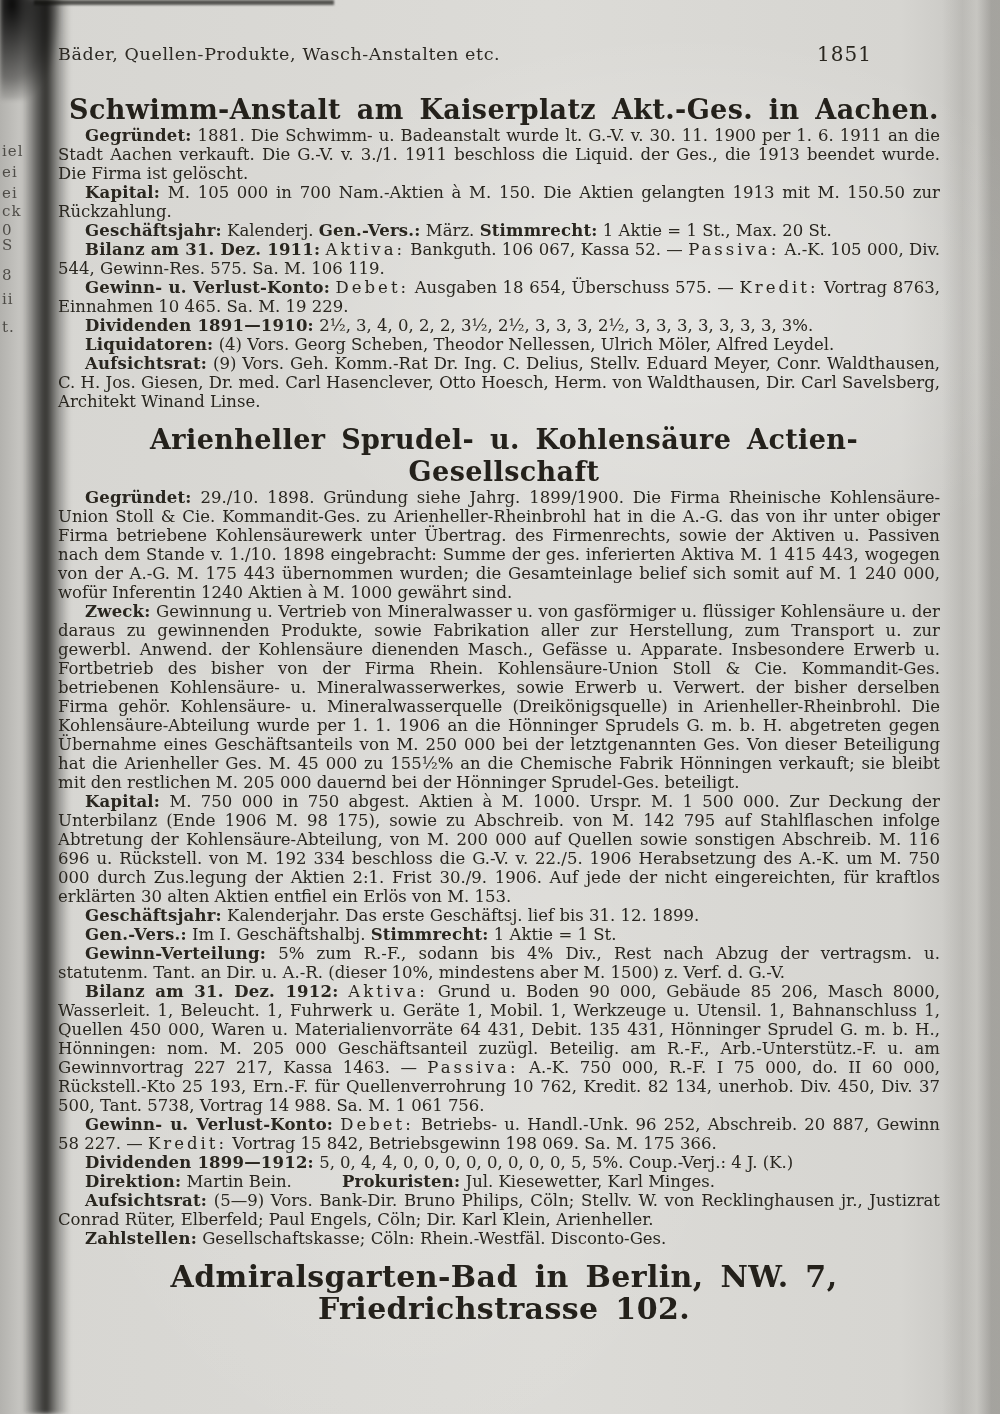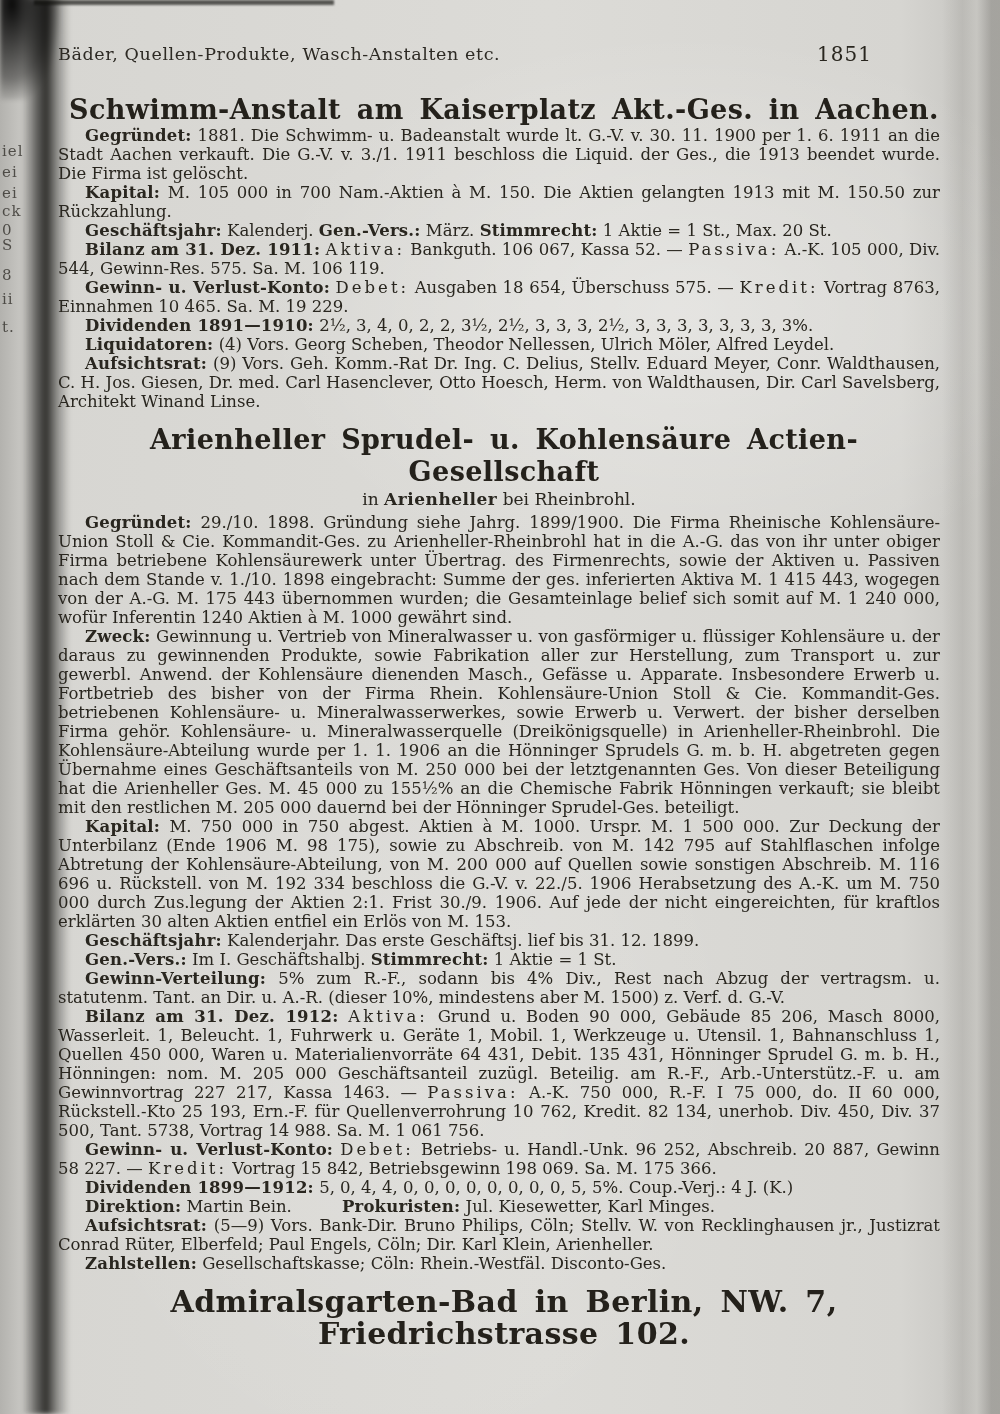--- a/index.html
+++ b/index.html
@@ -78,21 +78,20 @@
           <p class="para"><b class="ld">Kapital:</b><span> M. 105 000 in 700 Nam.-Aktien à M. 150. Die Aktien gelangten 1913 mit M. 150.50 zur Rückzahlung.</span></p>
           <p class="para"><b class="ld">Geschäftsjahr:</b><span> Kalenderj. </span><b class="ld">Gen.-Vers.:</b><span> März. </span><b class="ld">Stimmrecht:</b><span> 1 Aktie = 1 St., Max. 20 St.</span></p>
           <p class="para"><b class="ld">Bilanz am 31. Dez. 1911:</b><span> </span><span class="spc">Aktiva:</span><span> Bankguth. 106 067, Kassa 52. — </span><span class="spc">Passiva:</span><span> A.-K. 105 000, Div. 544, Gewinn-Res. 575. Sa. M. 106 119.</span></p>
           <p class="para"><b class="ld">Gewinn- u. Verlust-Konto:</b><span> </span><span class="spc">Debet:</span><span> Ausgaben 18 654, Überschuss 575. — </span><span class="spc">Kredit:</span><span> Vortrag 8763, Einnahmen 10 465. Sa. M. 19 229.</span></p>
           <p class="para"><b class="ld">Dividenden 1891—1910:</b><span> 2½, 3, 4, 0, 2, 2, 3½, 2½, 3, 3, 3, 2½, 3, 3, 3, 3, 3, 3, 3, 3%.</span></p>
           <p class="para"><b class="ld">Liquidatoren:</b><span> (4) Vors. Georg Scheben, Theodor Nellessen, Ulrich Möler, Alfred Leydel.</span></p>
           <p class="para"><b class="ld">Aufsichtsrat:</b><span> (9) Vors. Geh. Komm.-Rat Dr. Ing. C. Delius, Stellv. Eduard Meyer, Conr. Waldthausen, C. H. Jos. Giesen, Dr. med. Carl Hasenclever, Otto Hoesch, Herm. von Waldthausen, Dir. Carl Savelsberg, Architekt Winand Linse.</span></p>
         </section>
         <section class="entry">
           <h2 class="entry-title">Arienheller Sprudel- u. Kohlensäure Actien-Gesellschaft</h2>
-          <div class="entry-subtitle"><span>in </span><b class="ld">Arienheller</b><span> bei Rheinbrohl.</span></div>
           <p class="para"><b class="ld">Gegründet:</b><span> 29./10. 1898. Gründung siehe Jahrg. 1899/1900. Die Firma Rheinische Kohlensäure-Union Stoll &amp; Cie. Kommandit-Ges. zu Arienheller-Rheinbrohl hat in die A.-G. das von ihr unter obiger Firma betriebene Kohlensäurewerk unter Übertrag. des Firmenrechts, sowie der Aktiven u. Passiven nach dem Stande v. 1./10. 1898 eingebracht: Summe der ges. inferierten Aktiva M. 1 415 443, wogegen von der A.-G. M. 175 443 übernommen wurden; die Gesamteinlage belief sich somit auf M. 1 240 000, wofür Inferentin 1240 Aktien à M. 1000 gewährt sind.</span></p>
           <p class="para"><b class="ld">Zweck:</b><span> Gewinnung u. Vertrieb von Mineralwasser u. von gasförmiger u. flüssiger Kohlensäure u. der daraus zu gewinnenden Produkte, sowie Fabrikation aller zur Herstellung, zum Transport u. zur gewerbl. Anwend. der Kohlensäure dienenden Masch., Gefässe u. Apparate. Insbesondere Erwerb u. Fortbetrieb des bisher von der Firma Rhein. Kohlensäure-Union Stoll &amp; Cie. Kommandit-Ges. betriebenen Kohlensäure- u. Mineralwasserwerkes, sowie Erwerb u. Verwert. der bisher derselben Firma gehör. Kohlensäure- u. Mineralwasserquelle (Dreikönigsquelle) in Arienheller-Rheinbrohl. Die Kohlensäure-Abteilung wurde per 1. 1. 1906 an die Hönninger Sprudels G. m. b. H. abgetreten gegen Übernahme eines Geschäftsanteils von M. 250 000 bei der letztgenannten Ges. Von dieser Beteiligung hat die Arienheller Ges. M. 45 000 zu 155½% an die Chemische Fabrik Hönningen verkauft; sie bleibt mit den restlichen M. 205 000 dauernd bei der Hönninger Sprudel-Ges. beteiligt.</span></p>
           <p class="para"><b class="ld">Kapital:</b><span> M. 750 000 in 750 abgest. Aktien à M. 1000. Urspr. M. 1 500 000. Zur Deckung der Unterbilanz (Ende 1906 M. 98 175), sowie zu Abschreib. von M. 142 795 auf Stahlflaschen infolge Abtretung der Kohlensäure-Abteilung, von M. 200 000 auf Quellen sowie sonstigen Abschreib. M. 116 696 u. Rückstell. von M. 192 334 beschloss die G.-V. v. 22./5. 1906 Herabsetzung des A.-K. um M. 750 000 durch Zus.legung der Aktien 2:1. Frist 30./9. 1906. Auf jede der nicht eingereichten, für kraftlos erklärten 30 alten Aktien entfiel ein Erlös von M. 153.</span></p>
           <p class="para"><b class="ld">Geschäftsjahr:</b><span> Kalenderjahr. Das erste Geschäftsj. lief bis 31. 12. 1899.</span></p>
           <p class="para"><b class="ld">Gen.-Vers.:</b><span> Im I. Geschäftshalbj. </span><b class="ld">Stimmrecht:</b><span> 1 Aktie = 1 St.</span></p>
           <p class="para"><b class="ld">Gewinn-Verteilung:</b><span> 5% zum R.-F., sodann bis 4% Div., Rest nach Abzug der vertragsm. u. statutenm. Tant. an Dir. u. A.-R. (dieser 10%, mindestens aber M. 1500) z. Verf. d. G.-V.</span></p>
           <p class="para"><b class="ld">Bilanz am 31. Dez. 1912:</b><span> </span><span class="spc">Aktiva:</span><span> Grund u. Boden 90 000, Gebäude 85 206, Masch 8000, Wasserleit. 1, Beleucht. 1, Fuhrwerk u. Geräte 1, Mobil. 1, Werkzeuge u. Utensil. 1, Bahnanschluss 1, Quellen 450 000, Waren u. Materialienvorräte 64 431, Debit. 135 431, Hönninger Sprudel G. m. b. H., Hönningen: nom. M. 205 000 Geschäftsanteil zuzügl. Beteilig. am R.-F., Arb.-Unterstütz.-F. u. am Gewinnvortrag 227 217, Kassa 1463. — </span><span class="spc">Passiva:</span><span> A.-K. 750 000, R.-F. I 75 000, do. II 60 000, Rückstell.-Kto 25 193, Ern.-F. für Quellenverrohrung 10 762, Kredit. 82 134, unerhob. Div. 450, Div. 37 500, Tant. 5738, Vortrag 14 988. Sa. M. 1 061 756.</span></p>
           <p class="para"><b class="ld">Gewinn- u. Verlust-Konto:</b><span> </span><span class="spc">Debet:</span><span> Betriebs- u. Handl.-Unk. 96 252, Abschreib. 20 887, Gewinn 58 227. — </span><span class="spc">Kredit:</span><span> Vortrag 15 842, Betriebsgewinn 198 069. Sa. M. 175 366.</span></p>
           <p class="para"><b class="ld">Dividenden 1899—1912:</b><span> 5, 0, 4, 4, 0, 0, 0, 0, 0, 0, 0, 0, 5, 5%. Coup.-Verj.: 4 J. (K.)</span></p>
           <p class="para"><b class="ld">Direktion:</b><span> Martin Bein.</span><span class="gap"></span><b class="ld">Prokuristen:</b><span> Jul. Kiesewetter, Karl Minges.</span></p>

